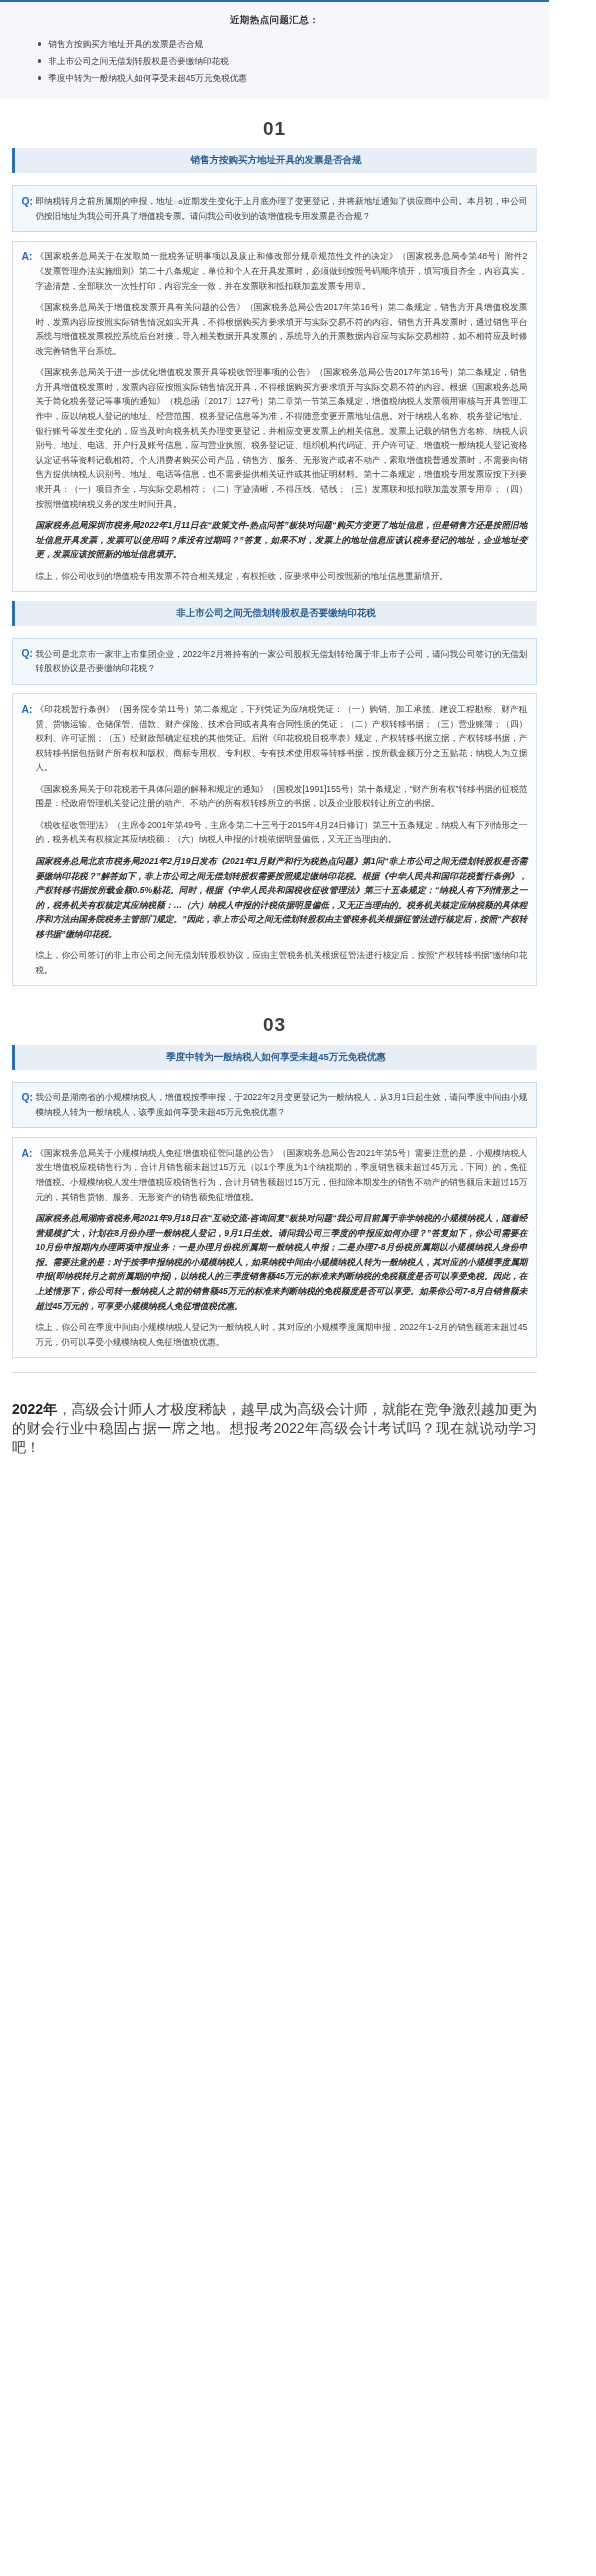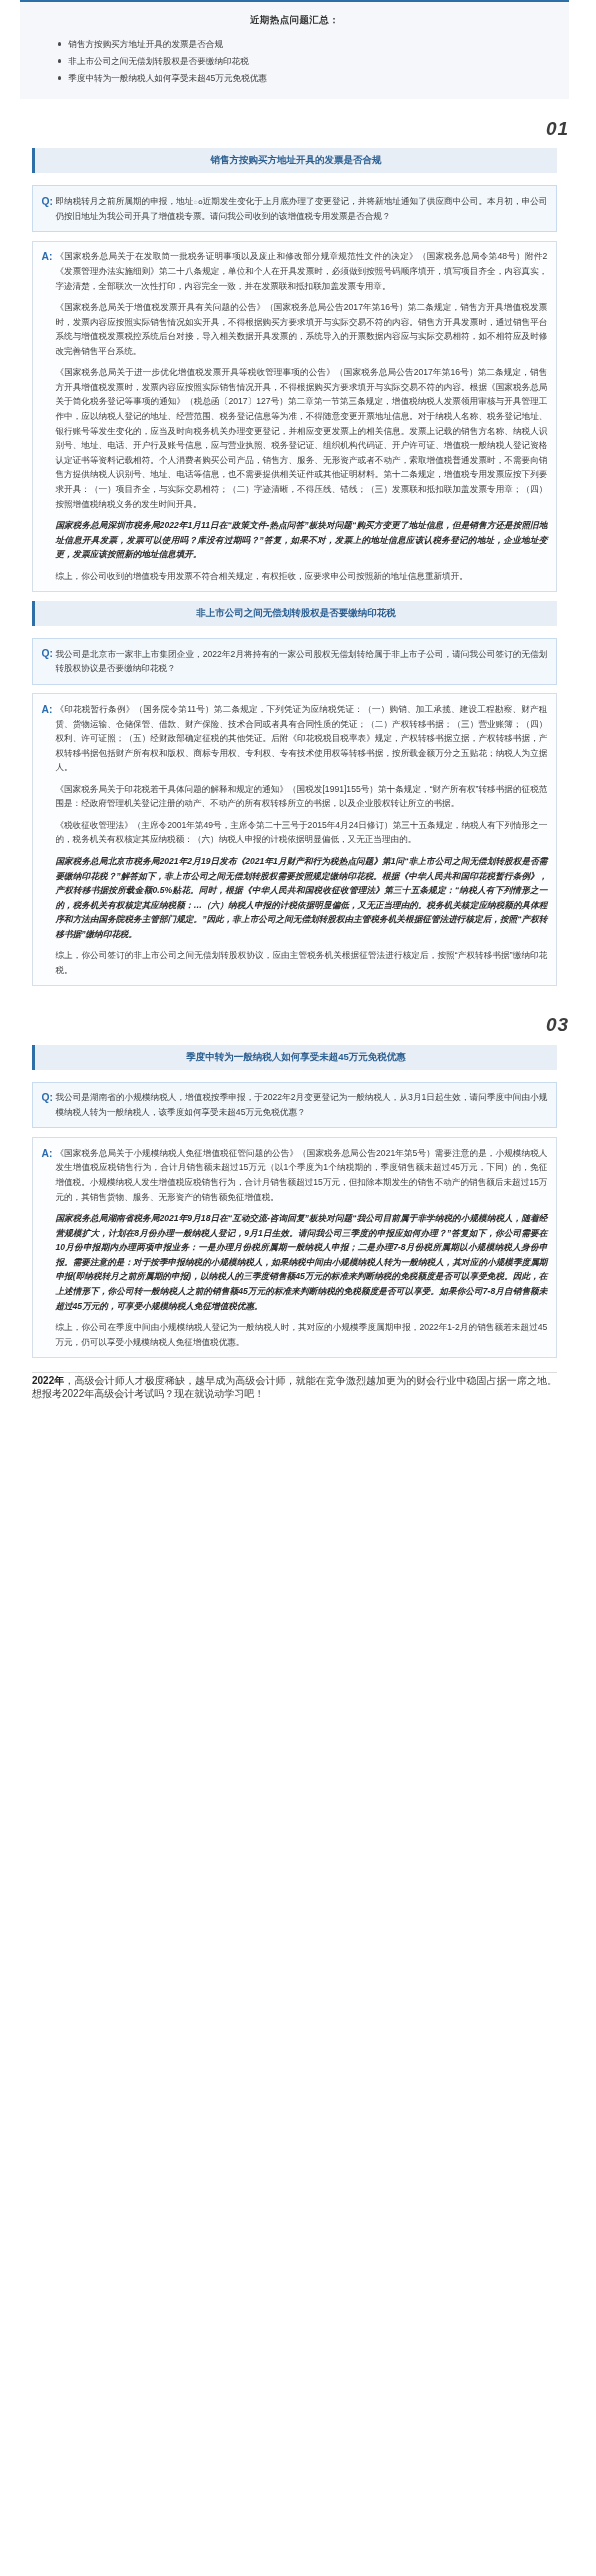--- a/index.html
+++ b/index.html
@@ -6,21 +6,21 @@
   html, body {
     margin: 0; padding: 0;
     background: #ffffff;
   }
   body {
     width: 597px;
     font-family: "Liberation Sans", sans-serif;
     color: #333333;
     -webkit-font-smoothing: antialiased;
   }
-  .page { width: 549px; background: #fff; margin-left: 20px; }
+  .page { width: 549px; background: #fff; }
 
   
   .summary {
     margin: 0;
     background: #f5f7fa;
     border-top: 2.6px solid #2f6fa8;
     padding: 10.3px 12px 12px 12px;
   }
   .summary-title {
     font-size: 9.5px;
@@ -42,23 +42,22 @@
     content: "";
     position: absolute;
     left: 0; top: 6.9px;
     width: 3.4px; height: 3.4px;
     border-radius: 50%;
     background: #4a4a4a;
   }
 
   
   .section-num-wrap {
-    text-align: right;
+    text-align: center;
     padding: 19px 0 1.7px 0;
-    font-style: italic;
   }
   .section-num {
     font-size: 19px;
     font-weight: bold;
     color: #3d3d3d;
     letter-spacing: 0.9px;
   }
   .section-bar {
     background: #e8eef5;
     border-left: 3.4px solid #2f6fa8;
@@ -100,23 +99,23 @@
     color: #3b3b3b;
     text-align: justify;
   }
   .qa-body p:last-child { margin-bottom: 0; }
   .qa-body p.bold { font-weight: bold; color: #2c2c2c; font-style: italic; }
 
   
   .footer-promo {
     margin: 13.8px 12px 15.5px 12px;
     border-top: 0.9px solid #dcdcdc;
-    padding-top: 1px;
-    font-size: 10px;
-    line-height: 13px;
+    padding-top: 27px;
+    font-size: 14px;
+    line-height: 19px;
     color: #3b3b3b;
     text-align: justify;
   }
   .footer-promo .lead {
     font-weight: bold;
     color: #222;
   }
 </style>
 </head>
 <body>

